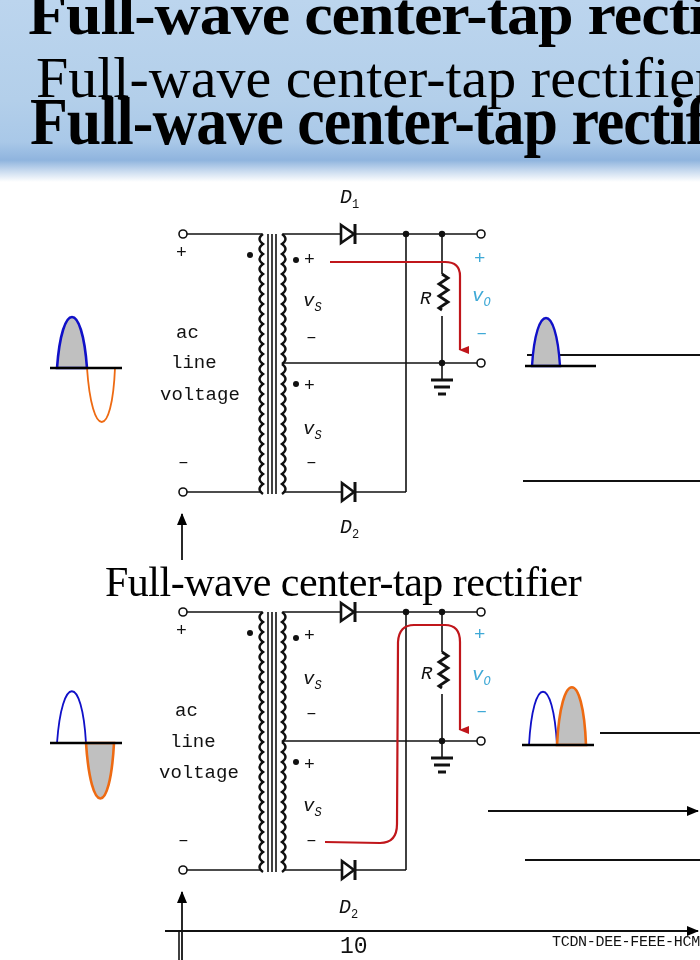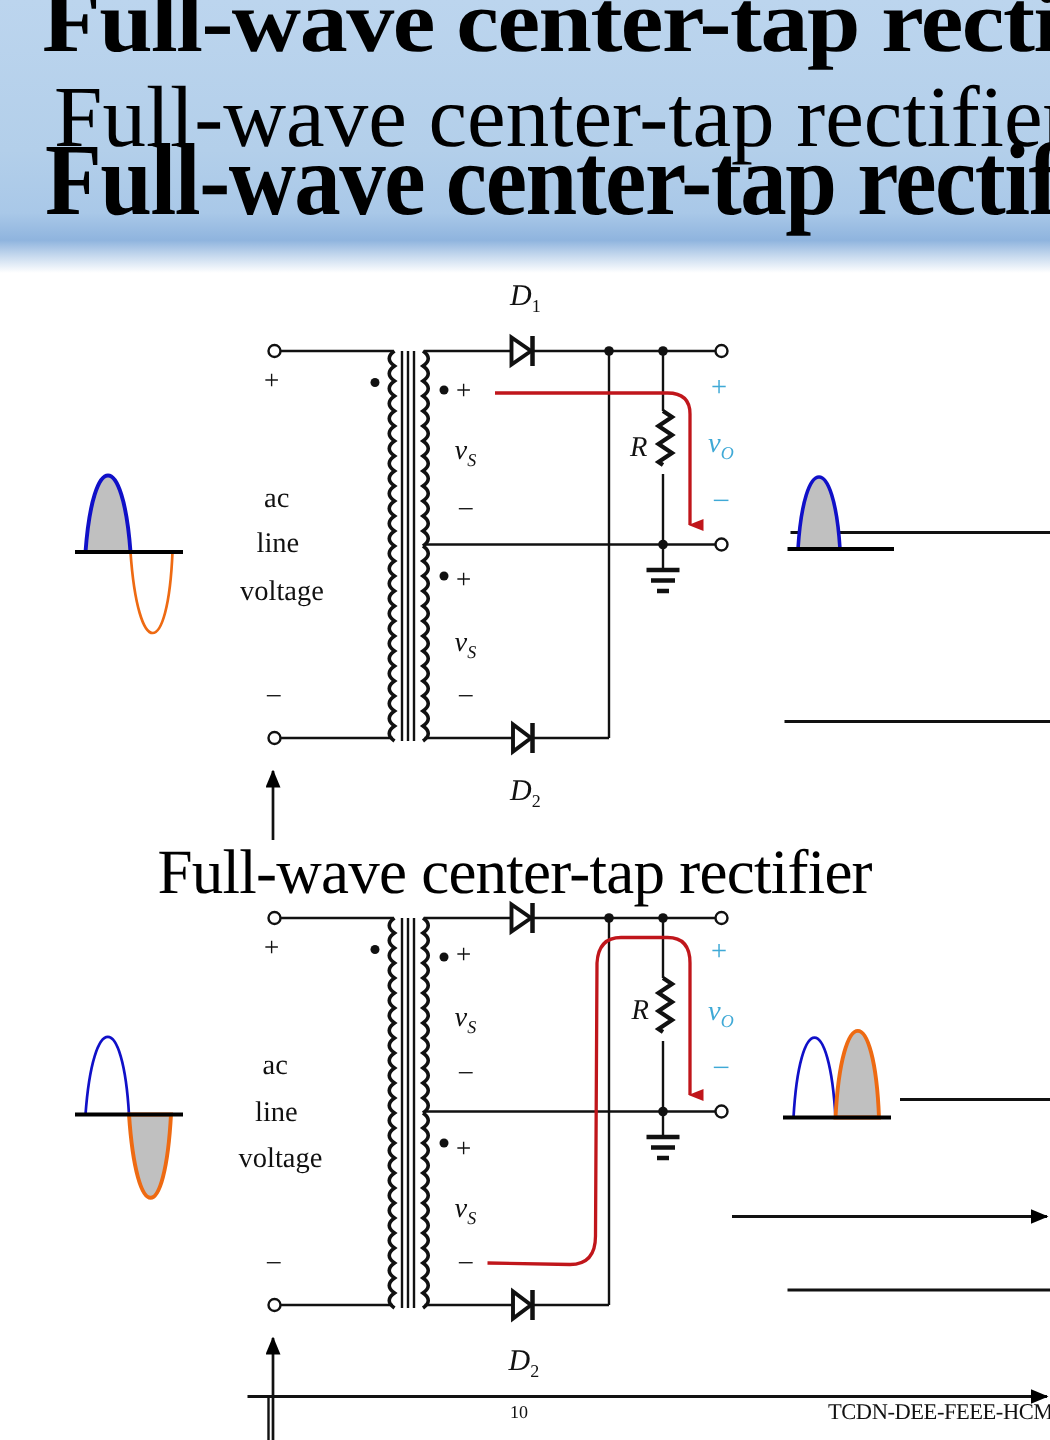--- a/index.html
+++ b/index.html
@@ -5,22 +5,22 @@
     html, body { margin: 0; padding: 0; }
     body { width: 700px; height: 960px; position: relative; overflow: hidden; background: #ffffff; font-family: "Liberation Serif", serif; }
     .header { position: absolute; left: 0; top: 0; width: 700px; height: 182px;
       background: linear-gradient(180deg, #bcd5ee 0%, #b3cfea 55%, #a9c8e8 78%, #8fb4de 88%, #c9dbef 94%, #ffffff 100%); }
     .title { position: absolute; white-space: nowrap; color: #000; font-family: "Liberation Serif", serif; }
     .t1 { left: 28px; top: -22px; font-size: 64px; font-weight: bold; transform: scaleY(0.92); letter-spacing: -1px; }
     .t2 { left: 36px; top: 44px; font-size: 58px; font-weight: normal; }
     .t3 { left: 30px; top: 86px; font-size: 62px; font-weight: bold; transform: scaleY(1.1); letter-spacing: -1px; }
     .t4 { left: 105px; top: 558px; font-size: 42px; font-weight: normal; letter-spacing: -0.5px; }
     svg.diagram { position: absolute; left: 0; top: 0; }
-    .lbl { position: absolute; white-space: nowrap; font-family: Liberation Serif, serif; color: #111; }
-    .footer-num { position: absolute; left: 340px; top: 934px; font-size: 12px; }
+    .lbl { position: absolute; white-space: nowrap; font-family: Liberation Mono, monospace; color: #111; }
+    .footer-num { position: absolute; left: 340px; top: 934px; font-size: 23px; }
     .footer-org { position: absolute; left: 552px; top: 934px; font-size: 15px; letter-spacing: -0.3px; }
   </style>
 </head>
 <body>
 
 <div class="header"></div>
 <div class="title t1">Full-wave center-tap rectifier</div>
 <div class="title t2">Full-wave center-tap rectifier</div>
 <div class="title t3">Full-wave center-tap rectifier</div>
 

